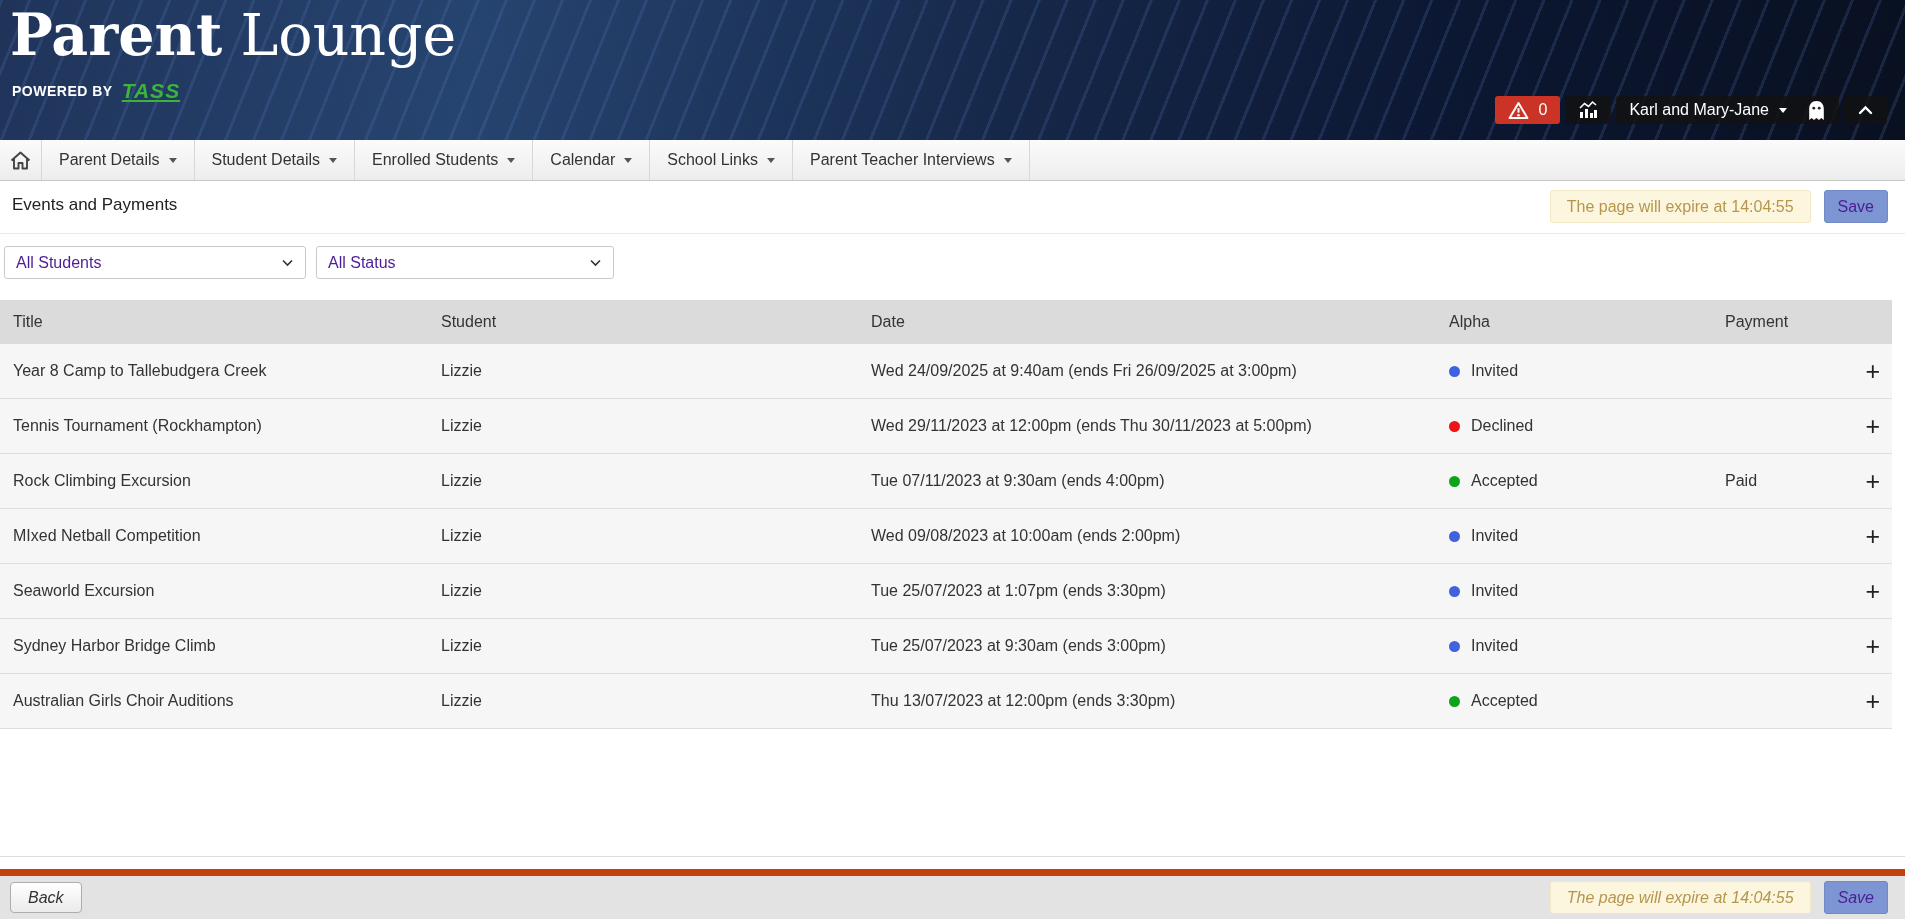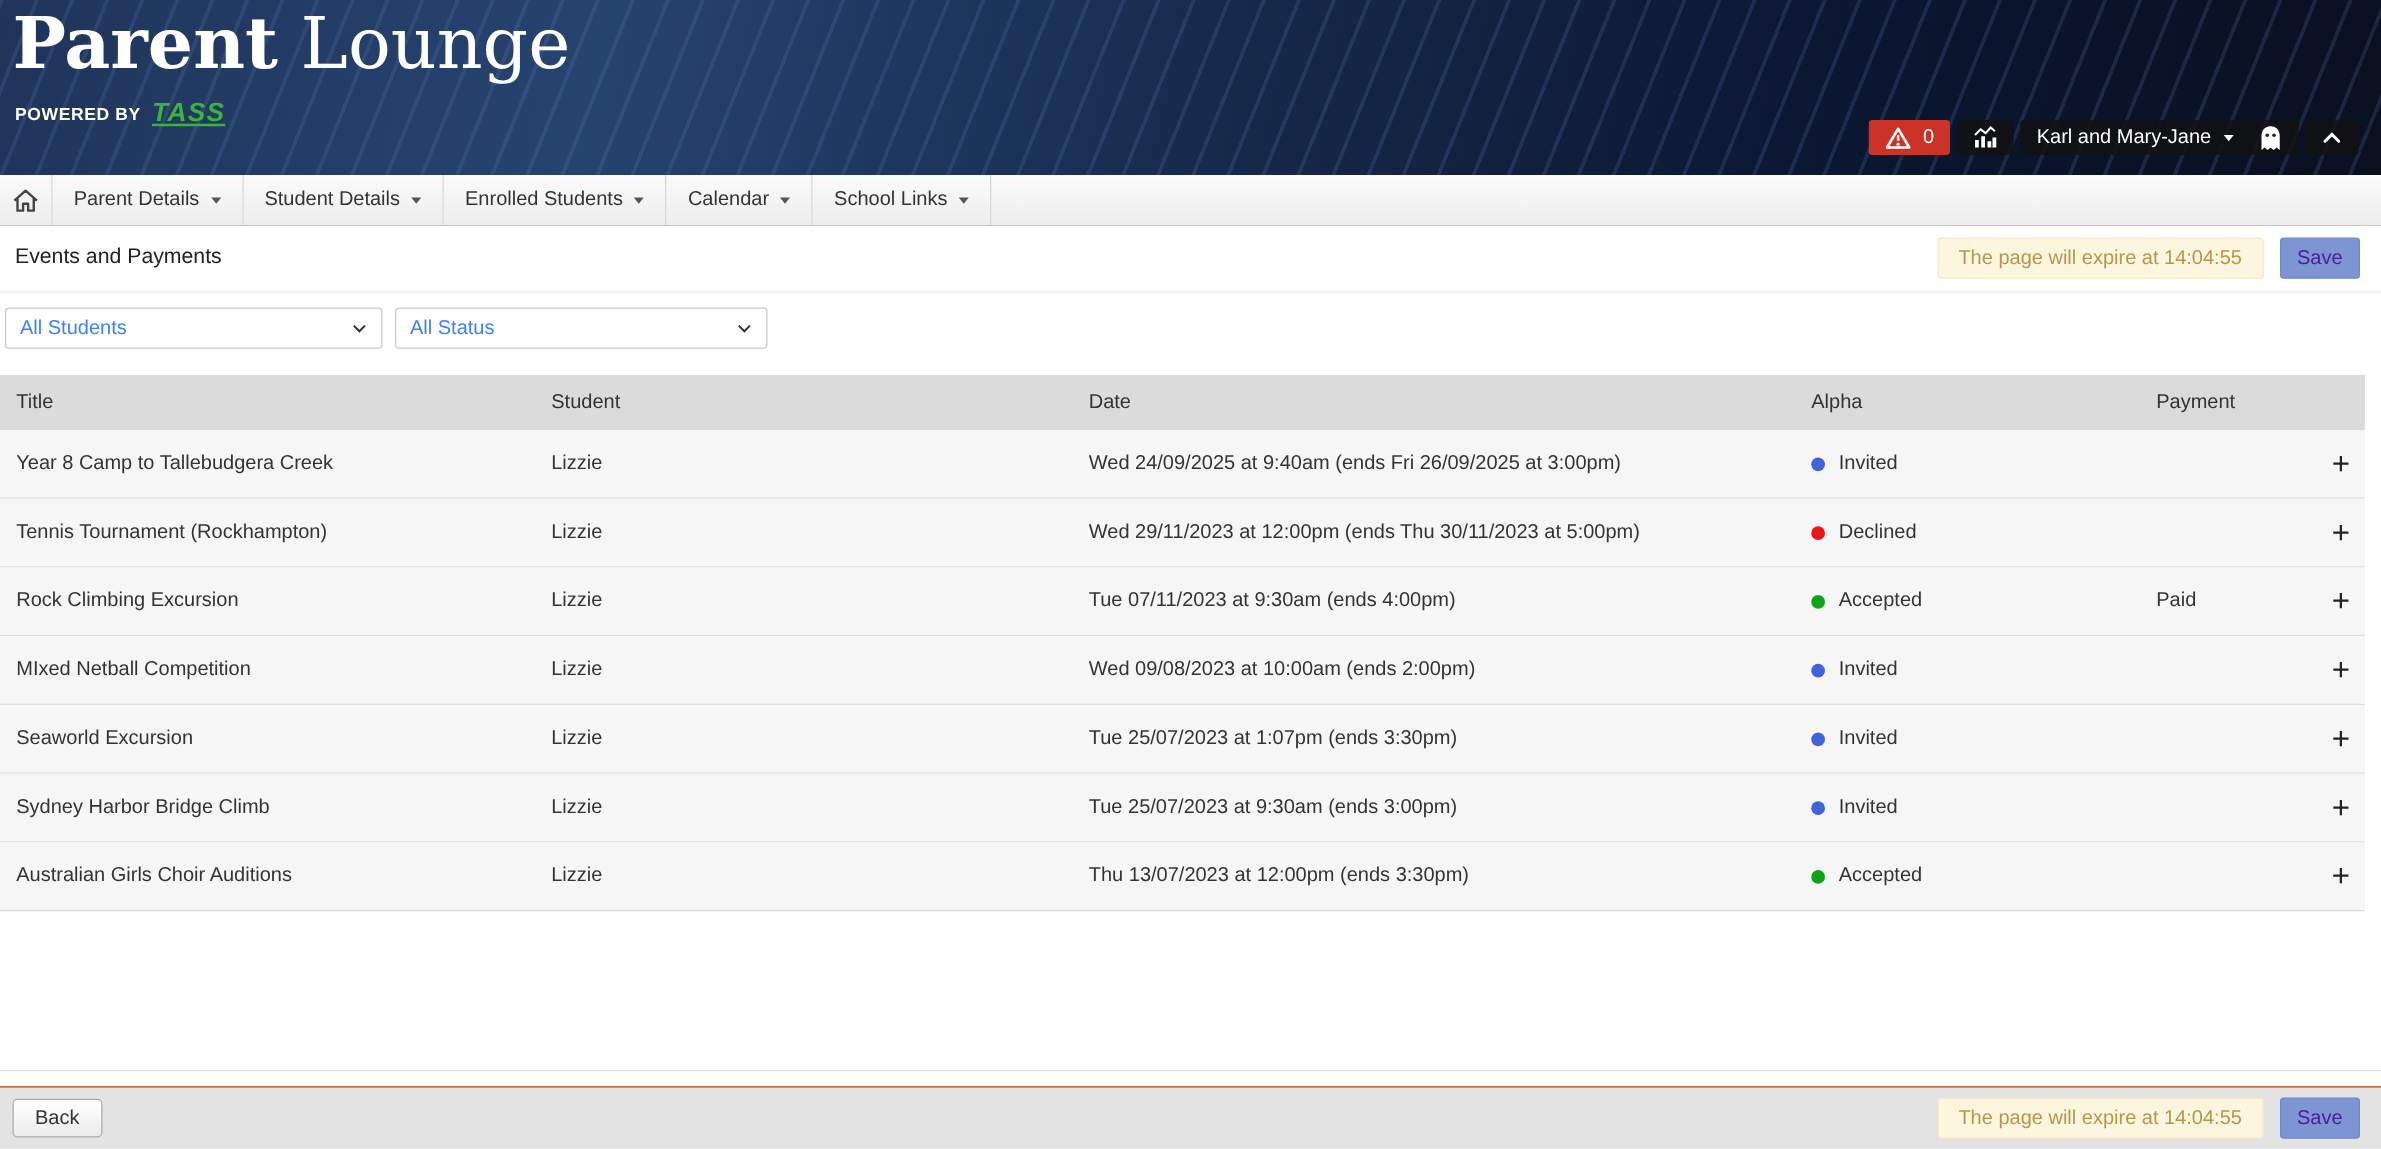--- a/index.html
+++ b/index.html
@@ -49,40 +49,40 @@
   .save-btn {
     height:33px; padding:0 13px; display:flex; align-items:center;
     background:#7d95d2; border:1px solid #7389c5; border-radius:3px;
     color:#4c1d95; font-size:16px; cursor:pointer;
   }
   .title-rule { position:absolute; top:52px; left:0; right:0; border-top:1px solid #e9e9e9; }
   .filters { position:absolute; top:65px; left:4px; display:flex; gap:10px; }
   .select {
     width:302px; height:33px; background:#fff; border:1px solid #c9c9c9; border-radius:3px;
     display:flex; align-items:center; justify-content:space-between;
-    padding:0 11px; color:#3b82f6; font-size:16px; cursor:pointer;
+    padding:0 11px; color:#4c1d95; font-size:16px; cursor:pointer;
   }
   .select.status { width:298px; }
   
   .etable { position:absolute; top:119px; left:0; right:13px; }
   .thead, .trow {
     display:grid; grid-template-columns:387px 389px 537px 235px 1fr 50px;
     align-items:center; padding-left:13px; font-size:16px; color:#333;gap:41px;
   }
   .thead { height:44px; background:#dbdbdb; }
   .trow { height:55px; background:#f6f6f6; border-bottom:1px solid #dedede; }
   .c-status { display:flex; align-items:center; gap:11px; }
   .dot { width:11px; height:11px; border-radius:50%; display:inline-block; background:#999; }
   .c-expand { justify-self:end; padding-right:12px; font-size:25px; line-height:25px; color:#222; cursor:pointer; }
   
   .footer { position:absolute; bottom:0; left:0; right:0; height:63px; }
   .footer-gap { height:13px; background:#fff; border-top:1px solid #dddddd; }
   .footer-bar {
-    height:50px; background:#e3e3e3; border-top:1px solid #c2410c;
-    display:flex; align-items:center; justify-content:space-between; padding:0 17px 0 10px;
+    height:50px; background:#e3e3e3; border-top:7px solid #c2410c;
+    display:flex; align-items:center; justify-content:space-between; padding:0 17px 0 10px;font-style:italic;
   }
   .back-btn {
     height:31px; padding:0 17px; display:flex; align-items:center;
     background:linear-gradient(#ffffff,#ebebeb); border:1px solid #adadad; border-radius:4px;
     color:#333; font-size:16px; cursor:pointer;
   }
   .footer-right { display:flex; gap:13px; align-items:center; }
   svg { display:block; }
 </style>
 </head>
@@ -156,20 +156,24 @@
   <div class="nav-item">
       <span>Enrolled Students</span>
       <span class="caret"></span>
     </div>
   <div class="nav-item">
       <span>Calendar</span>
       <span class="caret"></span>
     </div>
   <div class="nav-item">
       <span>School Links</span>
+      <span class="caret"></span>
+    </div>
+  <div class="nav-item">
+      <span>Parent Teacher Interviews</span>
       <span class="caret"></span>
     </div>
 </div>
 
 <div class="content">
   <div class="page-title">Events and Payments</div>
   <div class="head-right">
     <div class="expire-box">The page will expire at 14:04:55</div>
     <div class="save-btn">Save</div>
   </div>

